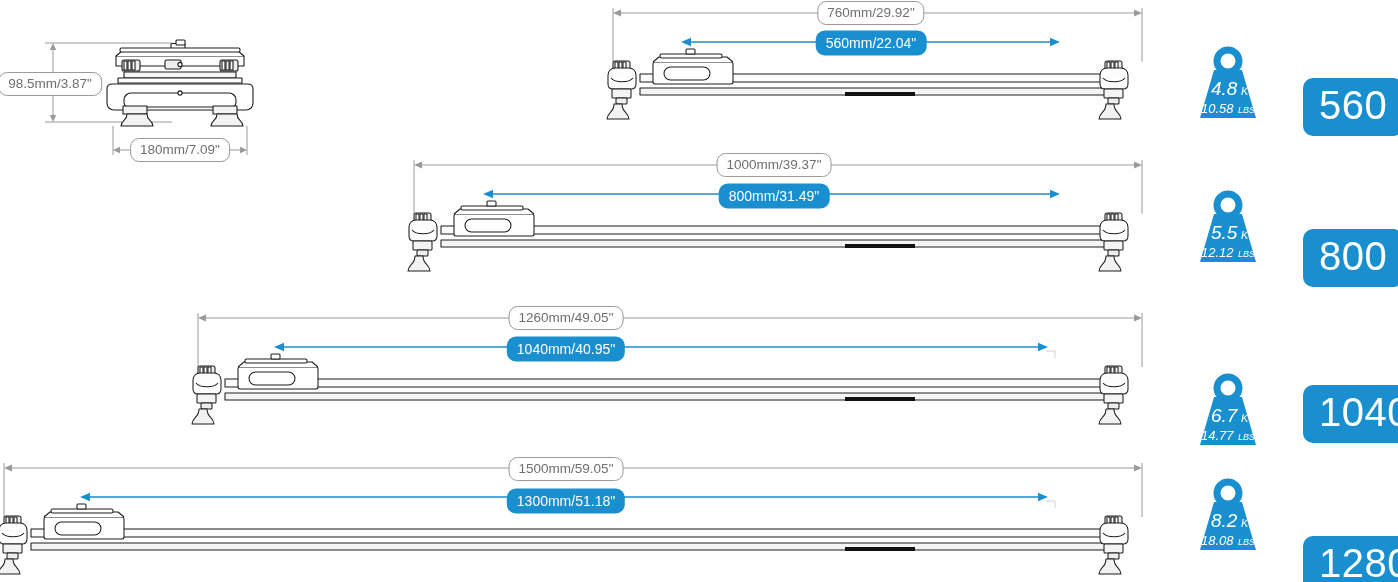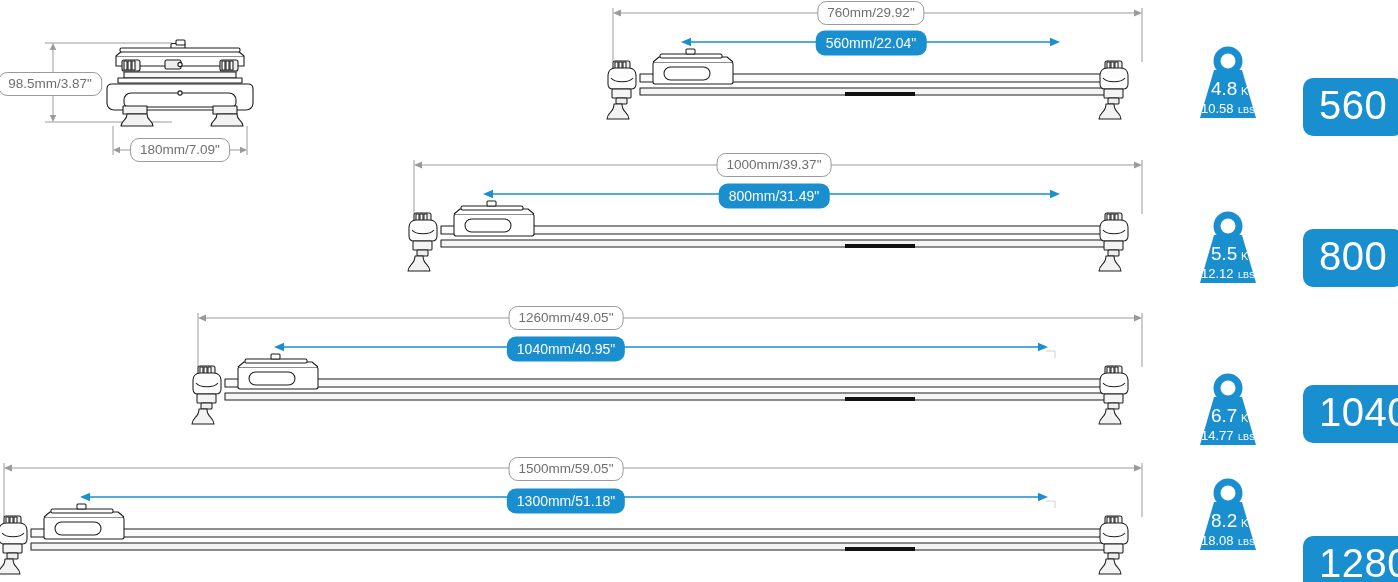--- a/index.html
+++ b/index.html
@@ -9,21 +9,21 @@
 
   
   .pill{position:absolute;transform:translate(-50%,-50%);
         white-space:nowrap;box-sizing:border-box;}
   .pill.outer{background:#ffffff;border:1px solid #9a9a9a;border-radius:9px;
         color:#6f6f6f;font-size:13.5px;padding:3px 9px 4px;}
   .pill.inner{background:#1a8fd0;border-radius:9px;color:#ffffff;
         font-size:14px;padding:4px 10px 5px;}
 
   
-  .weight{position:absolute;width:76px;height:74px;}
+  .weight{position:absolute;width:76px;height:74px;font-style:italic;}
   .weight svg{display:block;overflow:visible;}
   .wt-kg{font-size:19px;fill:#ffffff;}
   .wt-kgu{font-size:11px;fill:#ffffff;}
   .wt-lbs{font-size:13px;fill:#ffffff;}
   .wt-lbsu{font-size:9px;fill:#ffffff;}
 
   
   .chip{position:absolute;background:#1a8fd0;border-radius:10px;
         color:#ffffff;font-size:40px;line-height:1;
         padding:7px 16px 11px;letter-spacing:0.5px;box-sizing:border-box;}
@@ -181,21 +181,21 @@
                h-18 c-3 0 -5 -2 -5 -5 z" fill="#fdfdfd"></path>
       <path d="M1103 78 c4 5 18 5 22 0"></path>
       <rect x="1104" y="89" width="19" height="9" rx="1" fill="#f4f4f4"></rect>
       <rect x="1108" y="98" width="11" height="6" rx="1" fill="#ededed"></rect>
       <path d="M1106 104 c0 9 -6 7 -7 15 h22 c-1 -8 -7 -6 -7 -15 z" fill="#f2f2f2"></path>
     </g>
   </svg>
   <div class="pill outer" style="left:774px;top:165px;">1000mm/39.37"</div>
   <div class="pill inner" style="left:774px;top:196px;">800mm/31.49"</div>
 
-  <div class="weight" style="left:1190px;top:213px;">
+  <div class="weight" style="left:1190px;top:192px;">
     <svg width="76" height="74" viewBox="0 0 76 74">
       <circle cx="38" cy="13" r="11" fill="none" stroke="#1a8fd0" stroke-width="7"></circle>
       <path d="M24 22 h28 l14 48 h-56 z" fill="#1a8fd0"></path>
       <text class="wt-kg" x="21" y="47">5.5</text>
       <text class="wt-kgu" x="51" y="47">KG</text>
       <text class="wt-lbs" x="11" y="65">12.12</text>
       <text class="wt-lbsu" x="48" y="65">LBS</text>
     </svg>
   </div>
   <div class="chip" style="left:1303px;top:229px;">800</div>

